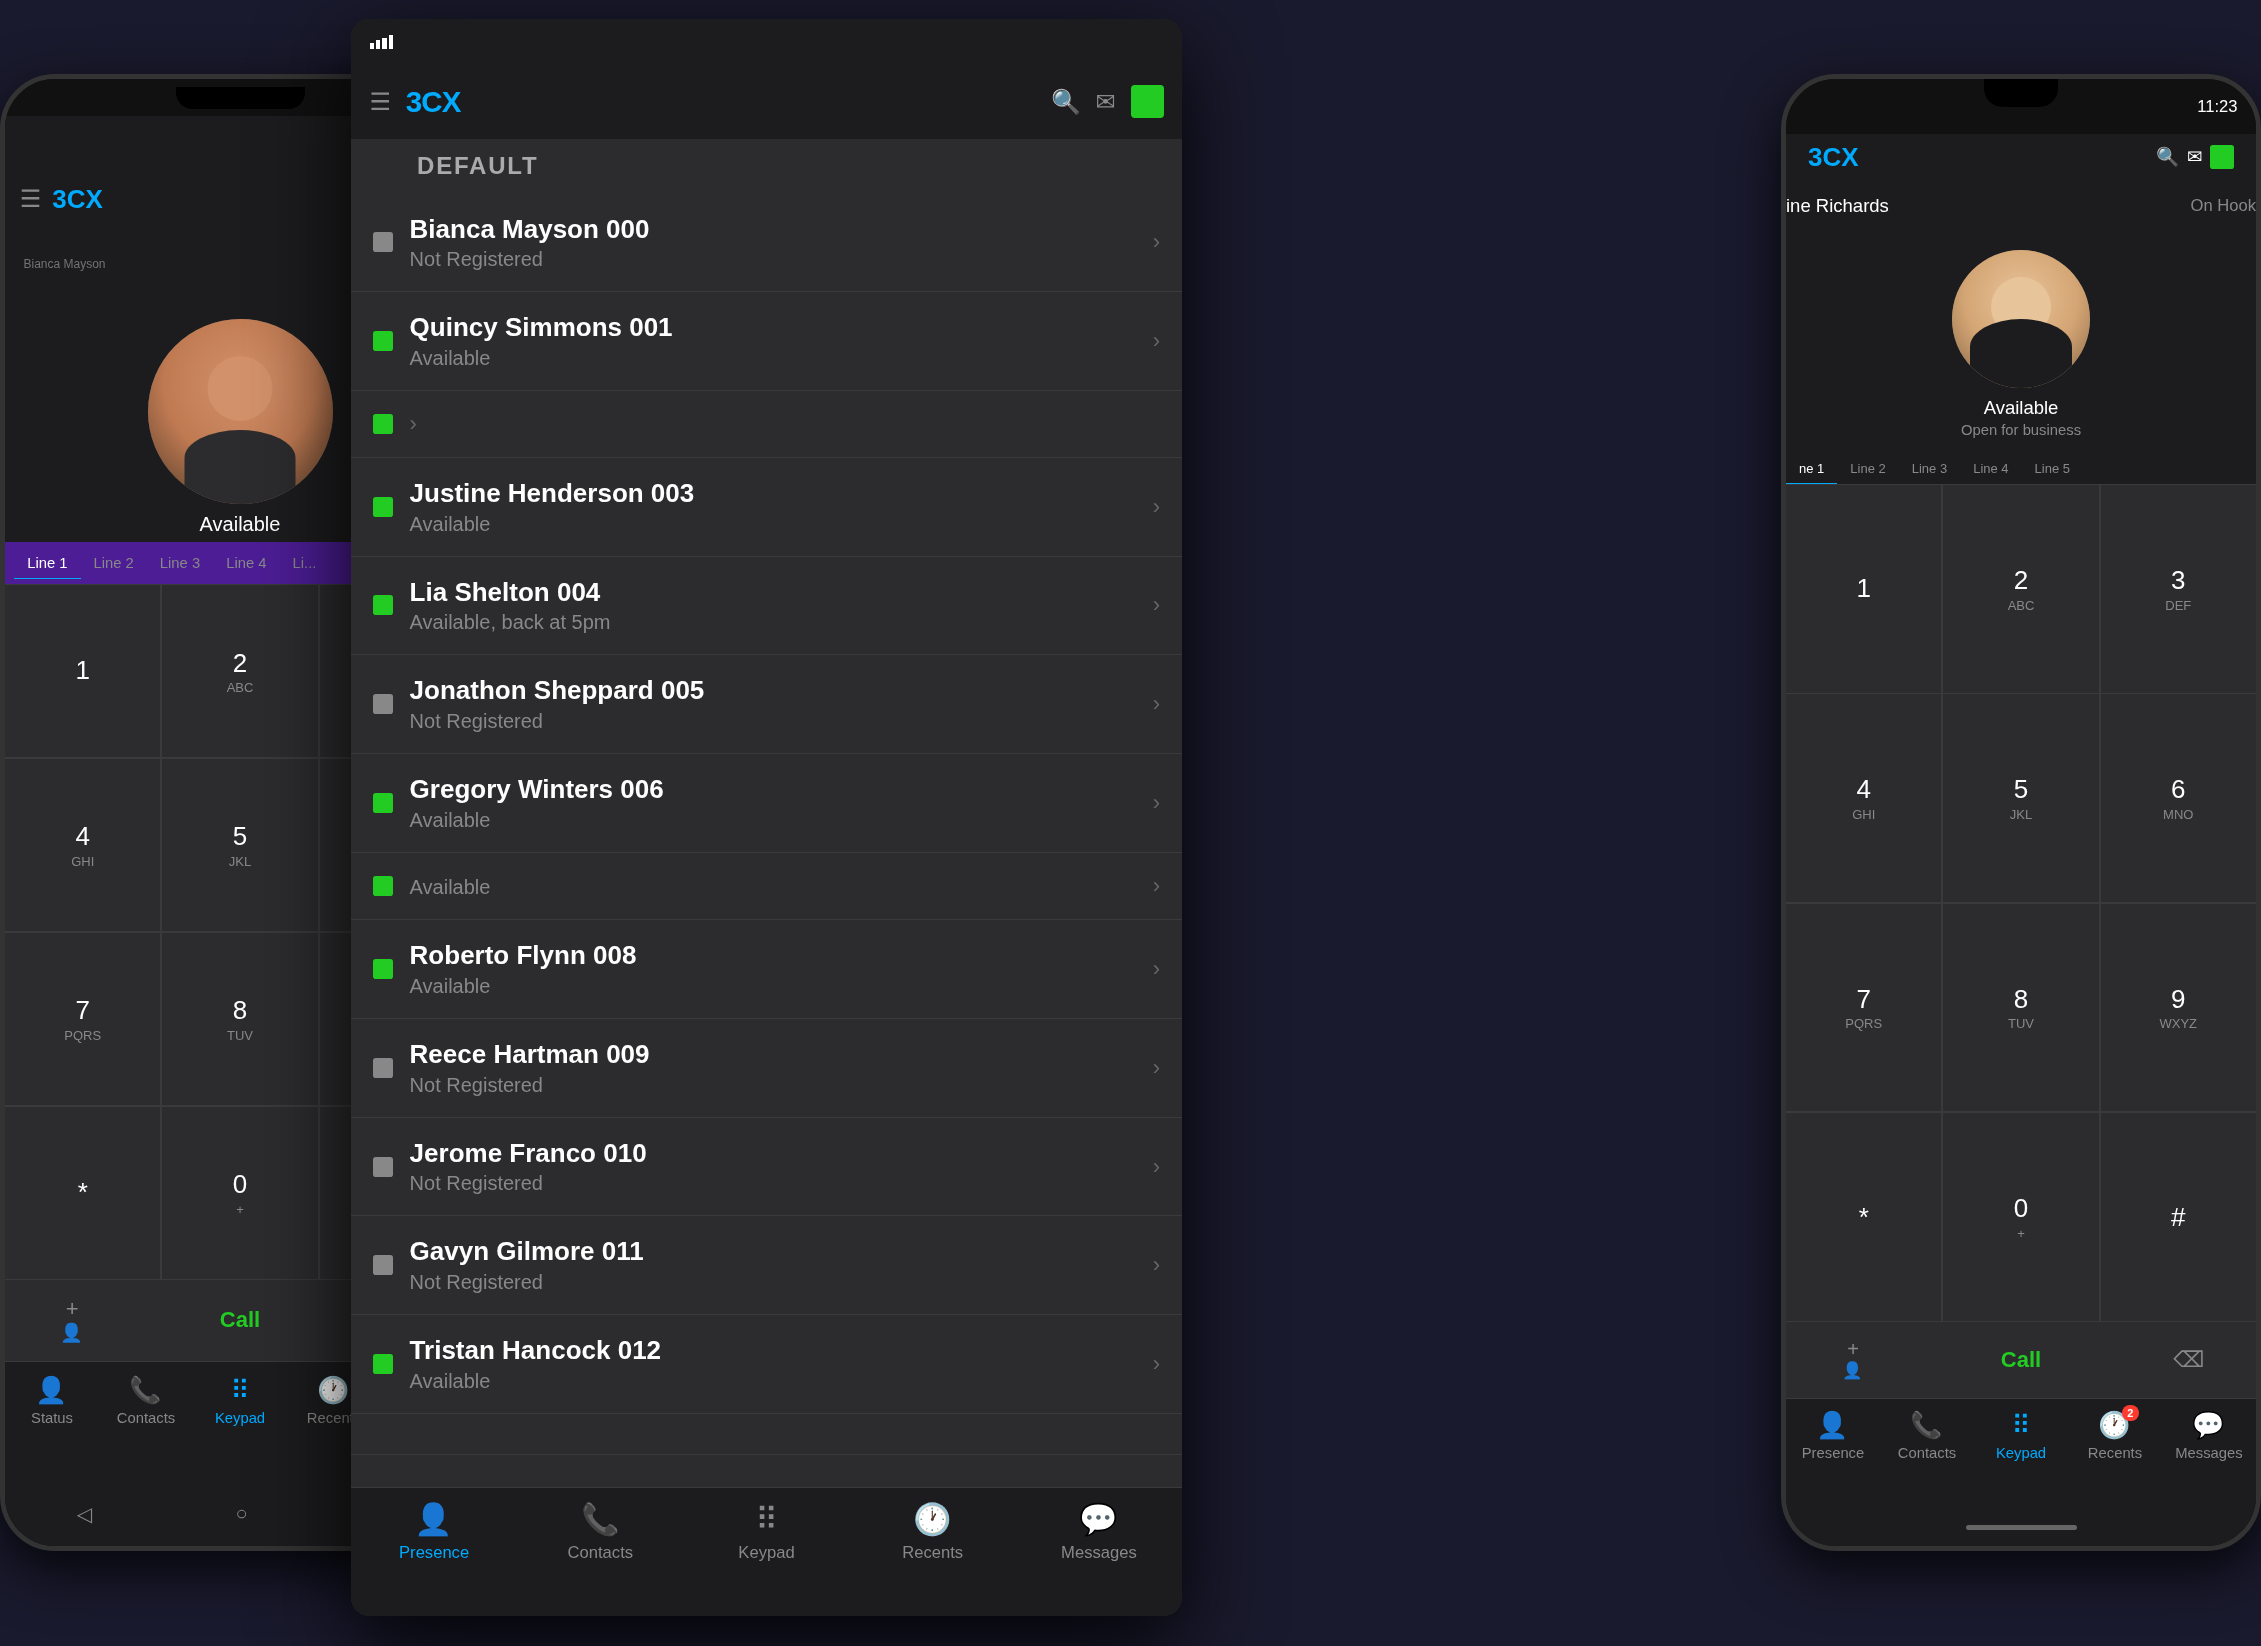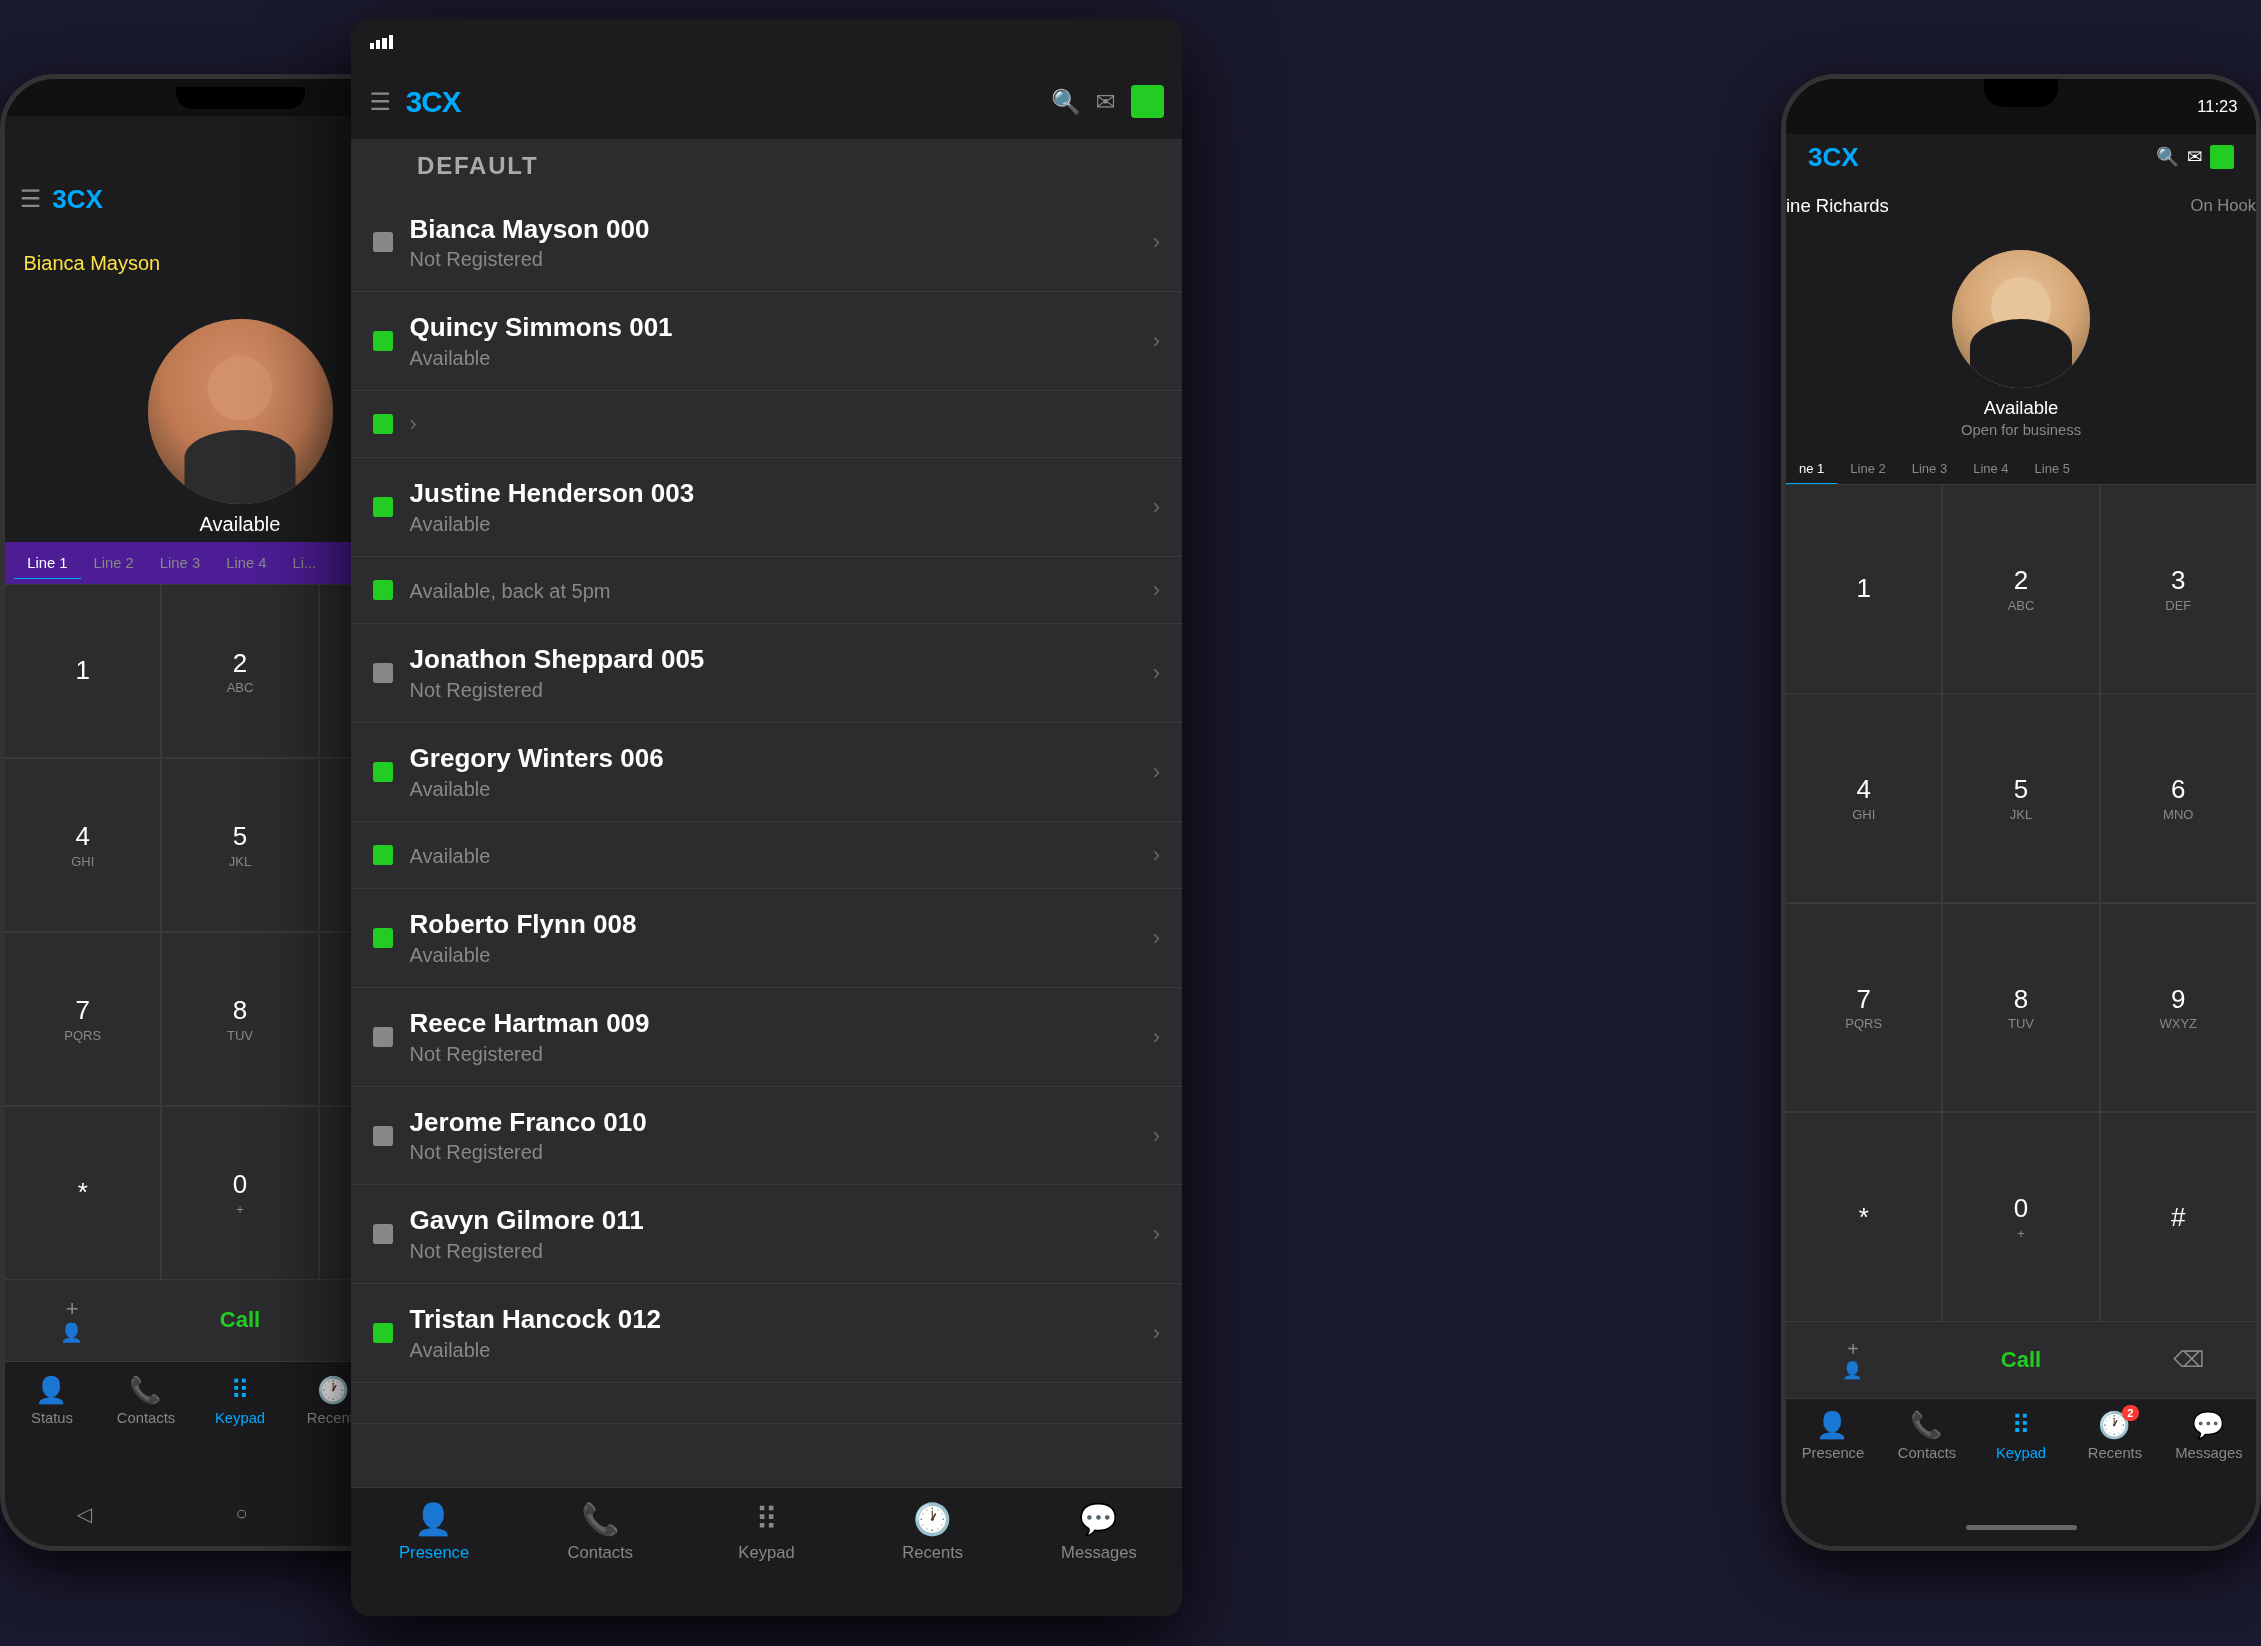--- a/index.html
+++ b/index.html
@@ -206,21 +206,21 @@
     .left-header-spacer { flex: 1; }
     .left-user-bar {
       height: 55px;
       background: #1c1c1e;
       display: flex;
       align-items: center;
       padding: 0 18.5px;
       gap: 11px;
       flex-shrink: 0;
     }
-    .left-user-name { font-size: 20px; color: #fde047; flex: 1; }
+    .left-user-name { font-size: 12px; color: #737373; flex: 1; }
     .left-on-hook { font-size: 18.5px; color: #888; }
 
     .avatar-circle {
       width: 185px;
       height: 185px;
       border-radius: 50%;
       background: #555;
       margin: 28px auto 9.2px;
       overflow: hidden;
       display: flex;
@@ -642,20 +642,21 @@
         <div class="status-dot available"></div>
         <div class="contact-info">
           <div class="contact-name">Justine Henderson 003</div>
           <div class="contact-status">Available</div>
         </div>
         <div class="chevron-right">›</div>
       </div>
       <div class="contact-item">
         <div class="status-dot available"></div>
         <div class="contact-info">
+          <div class="contact-name">Lia Shelton 004</div>
           <div class="contact-status">Available, back at 5pm</div>
         </div>
         <div class="chevron-right">›</div>
       </div>
       <div class="contact-item">
         <div class="status-dot not-registered"></div>
         <div class="contact-info">
           <div class="contact-name">Jonathon Sheppard 005</div>
           <div class="contact-status">Not Registered</div>
         </div>

